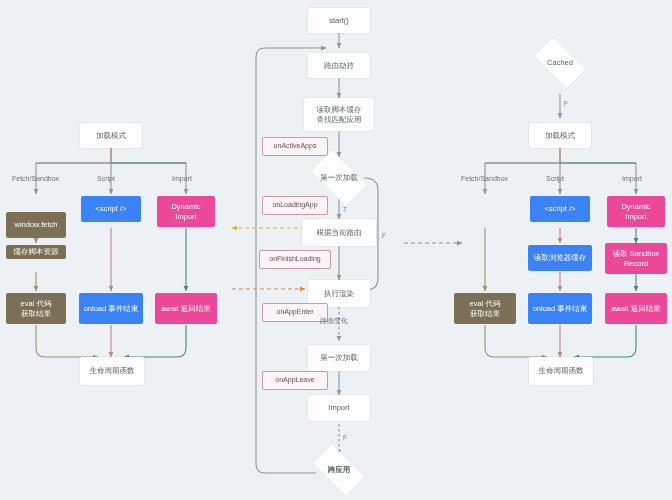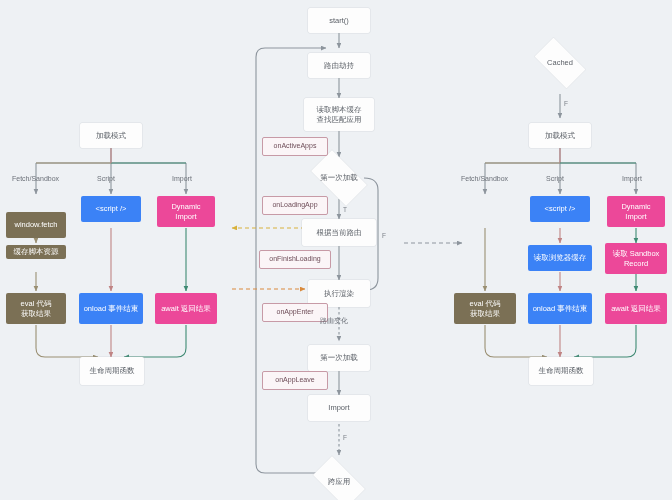--- a/index.html
+++ b/index.html
@@ -181,21 +181,21 @@
   </div>
 
   <div class="node plain" style="left:302px;top:219px;width:74px;height:27px;">根据当前路由</div>
 
   <div class="node plain" style="left:308px;top:280px;width:62px;height:27px;">执行渲染</div>
 
   <div class="node plain" style="left:308px;top:345px;width:62px;height:26px;">第一次加载</div>
 
   <div class="node plain" style="left:308px;top:395px;width:62px;height:26px;">Import</div>
 
-  <div class="node diamond" style="left:306px;top:463px;width:66px;height:38px;">
+  <div class="node diamond" style="left:306px;top:451px;width:66px;height:38px;font-weight:bold;">
     <span class="dshape"></span>
     <span class="dtext">跨应用</span>
   </div>
 
   <div class="node callout" style="left:262px;top:137px;width:66px;height:19px;">onActiveApps</div>
   <div class="node callout" style="left:262px;top:196px;width:66px;height:19px;">onLoadingApp</div>
   <div class="node callout" style="left:259px;top:250px;width:72px;height:19px;">onFinishLoading</div>
   <div class="node callout" style="left:262px;top:303px;width:66px;height:19px;">onAppEnter</div>
   <div class="node callout" style="left:262px;top:371px;width:66px;height:19px;">onAppLeave</div>
 

